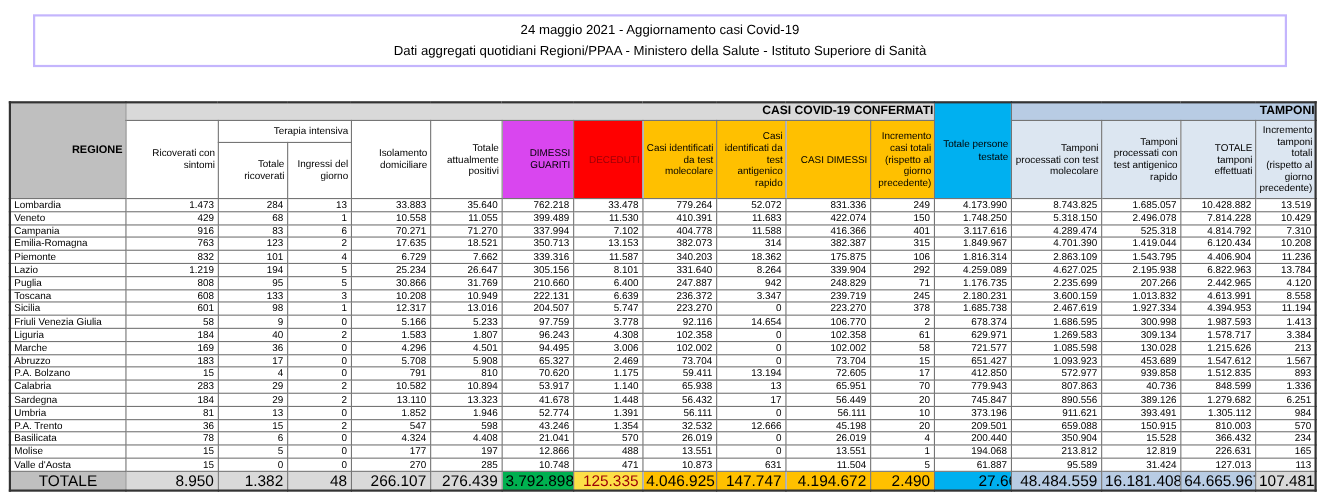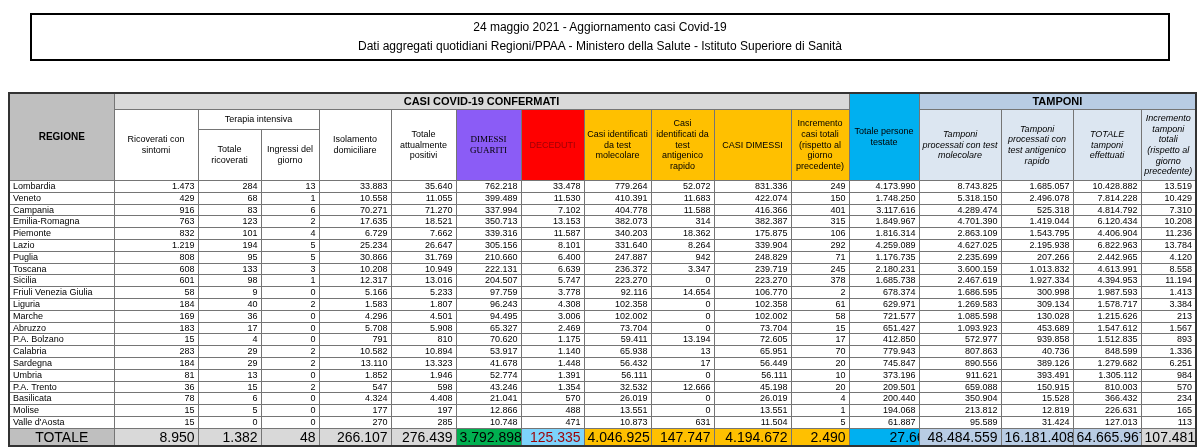--- a/index.html
+++ b/index.html
@@ -1,40 +1,40 @@
 <!DOCTYPE html>
 <html><head>
 <meta charset="utf-8">
 <style>
   html,body{margin:0;padding:0;background:#fff;}
   body{width:1203px;height:448px;overflow:hidden;font-family:"Liberation Sans","DejaVu Sans",sans-serif;color:#000;}
-  .title-box{margin:13px 0 0 30px;width:1136px;height:44px;border:2px solid #000000;
+  .title-box{margin:13px 0 0 30px;width:1136px;height:44px;border:2px solid #c4b5fd;
     display:flex;flex-direction:column;justify-content:center;text-align:center;}
   .title-box div{font-size:12px;line-height:19px;}
   table{border-collapse:collapse;table-layout:fixed;width:1187px;margin:31px 0 0 8px;}
   th,td{border:1px solid #757575;overflow:hidden;}
   table{border:2px solid #333;}
-  thead th{font-weight:normal;font-size:9px;line-height:1.18;text-align:center;vertical-align:middle;padding:1px 2px;background:#fff;}
+  thead th{font-weight:normal;font-size:9px;line-height:1.18;text-align:right;vertical-align:middle;padding:1px 2px;background:#fff;}
   th.banner{font-weight:bold;font-size:11px;height:15px;padding:0;}
   th.h-gray{background:#bfbfbf;font-weight:bold;font-size:10px;}
   th.g-casi{background:#d9d9d9;}
   th.g-tamponi{background:#b8cce4;}
-  th.c-green{background:#8b5cf6;font-family:Liberation Serif, serif;}
+  th.c-green{background:#d946ef;}
   th.c-red{background:#ff0000;color:#9c0006;}
   th.c-gold{background:#ffc000;margin-top:20px;}
   th.c-cyan{background:#00b0f0;}
-  th.c-blue{background:#dce6f1;font-style:italic;}
+  th.c-blue{background:#dce6f1;}
   tr.h2{height:20px;}
   tr.h3{height:51px;}
   tbody td{height:10.8px;line-height:10.8px;font-size:9px;padding:0 3px;text-align:right;white-space:nowrap;background:#fff;}
   tbody td.region{text-align:left;}
   tr.total td{font-weight:normal;height:16px;line-height:16px;font-size:14px;background:#d9d9d9;}
   tr.total td.t-label{background:#bfbfbf;text-align:center;}
   tr.total td.c-green{background:#00b050;}
-  tr.total td.c-red{background:#7dd3fc;color:#9c0006;}
+  tr.total td.c-red{background:#fde047;color:#9c0006;}
   tr.total td.c-gold{background:#ffc000;margin-left:44px;}
   tr.total td.c-cyan{background:#00b0f0;padding-left:40px;}
   tr.total td.c-blue{background:#b8cce4;margin-left:18px;}
 </style>
 </head>
 <body>
 
 <div class="title-box">
   <div>24 maggio 2021 - Aggiornamento casi Covid-19</div>
   <div>Dati aggregati quotidiani Regioni/PPAA - Ministero della Salute - Istituto Superiore di Sanità</div>

